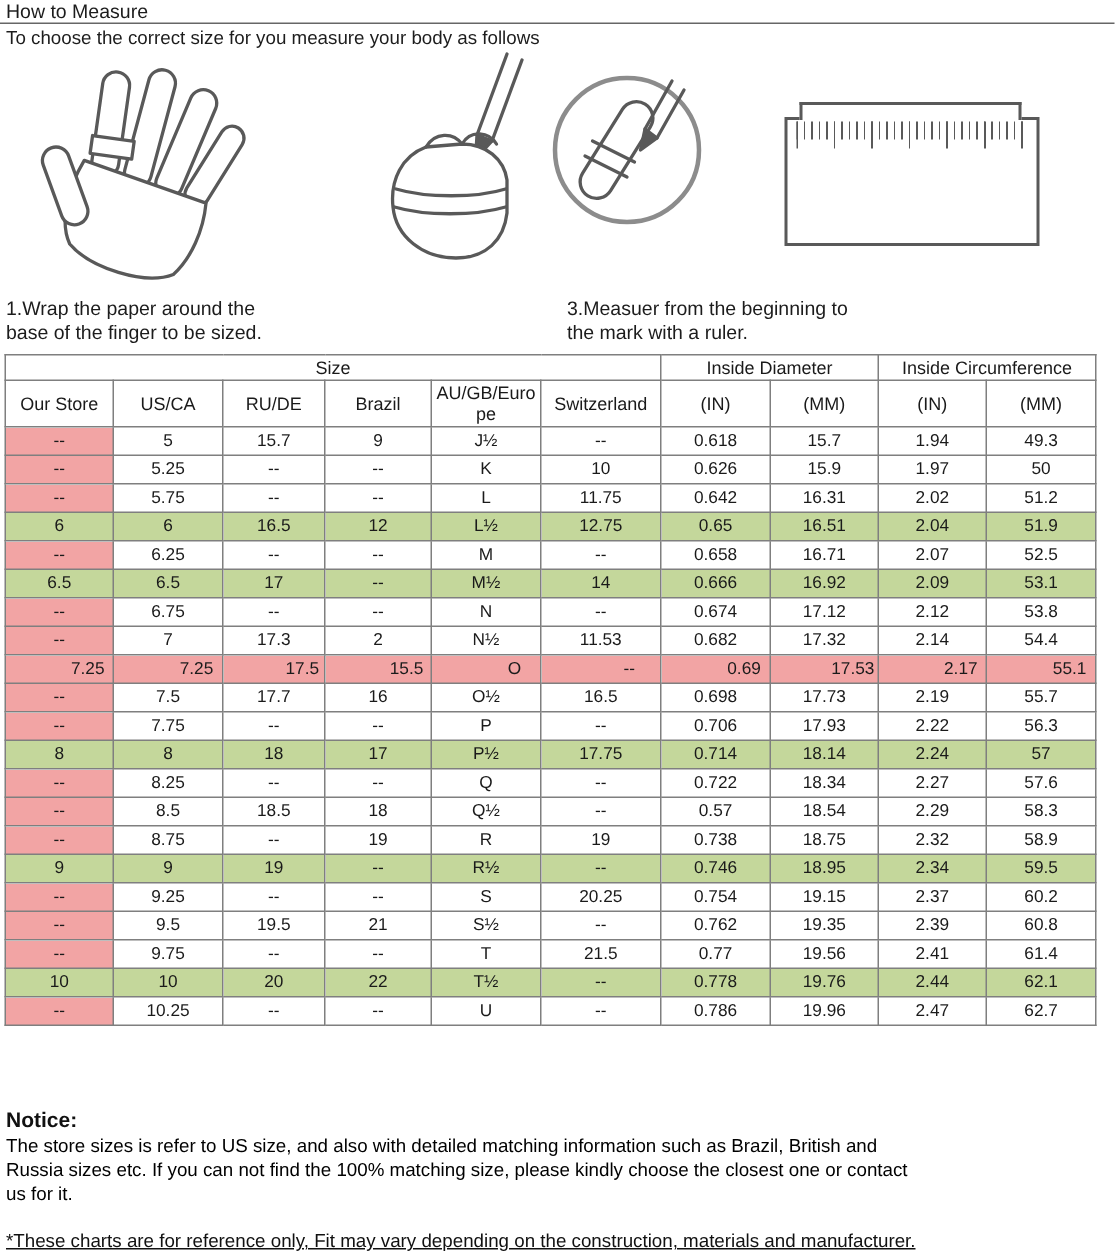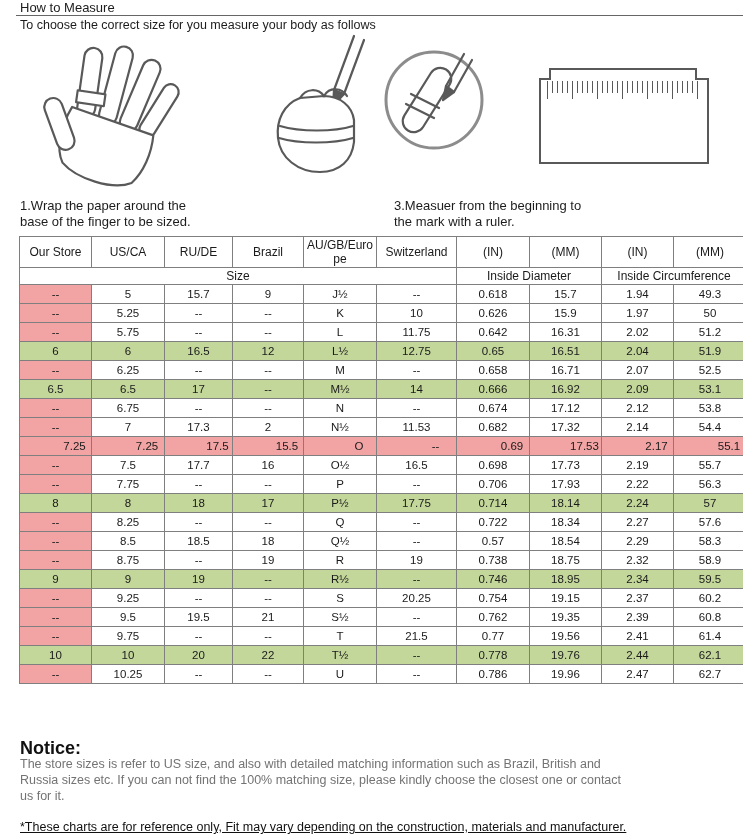--- a/index.html
+++ b/index.html
@@ -1,21 +1,21 @@
 <!DOCTYPE html>
 <html style="--green: #c4d79b; --pink: #f2a4a4;"><head>
 <meta charset="utf-8">
 <style>
   * { margin:0; padding:0; box-sizing:border-box; }
   html,body { background:#ffffff; }
   body {
     width:743px; height:839px; position:relative; overflow:hidden;
     font-family:"Liberation Sans", sans-serif; color:#222;
   }
-  .page { position:absolute; inset:0;margin-left:16px; }
+  .page { position:absolute; inset:0; }
 
   .title { position:absolute; left:4px; top:0px; font-size:13px; color:#1c1c1c; }
   .top-rule { position:absolute; left:0; top:15px; width:743px; border-top:1px solid #666; }
   .subtitle { position:absolute; left:4px; top:18px; font-size:12.5px; color:#1c1c1c; }
 
   .illus { position:absolute; }
 
   
   .ruler { position:absolute; left:523px; top:78px; width:170px; height:86px; border:2px solid #595959; background:#fff; }
   .ruler-lip { position:absolute; left:8px; top:-12px; width:148px; height:12px; border:2px solid #595959; border-bottom:none; background:#fff; }
@@ -37,22 +37,22 @@
     border:1px solid #7f7f7f; font-weight:normal; text-align:center;
     font-size:11.5px; color:#1a1a1a; padding:1px 2px; height:19px;
     overflow:hidden; background:#fff;
   }
   .size-chart thead th { font-size:12px; height:15px; }
   .size-chart th.wrap-cell { word-break:break-all; }
   tr.row-green td { background:var(--green,#c4d79b); }
   tr.row-pink  td { background:var(--pink,#f2a4a4);padding-left:40px; }
   td.store-cell   { background:var(--pink,#f2a4a4); }
 
-  .notice-heading { position:absolute; left:4px; top:738px; font-size:18px; font-weight:bold; color:#111; }
-  .notice-body { position:absolute; left:4px; top:757px; width:614px; font-size:12.5px; line-height:1.26; color:#737373; }
+  .notice-heading { position:absolute; left:4px; top:738px; font-size:14px; font-weight:bold; color:#111; }
+  .notice-body { position:absolute; left:4px; top:757px; width:614px; font-size:12.5px; line-height:1.26; color:#000000; }
   .footnote { position:absolute; left:4px; top:820px; font-size:12.5px; color:#111; text-decoration:underline; }
 </style>
 </head>
 <body>
 
 <div class="page">
 
   <div class="title">How to Measure</div>
   <div class="top-rule"></div>
   <div class="subtitle">To choose the correct size for you measure your body as follows</div>
@@ -113,37 +113,37 @@
         <col style="width:68px">
         <col style="width:71px">
       <col style="width:73px">
         <col style="width:80px">
         <col style="width:73px">
         <col style="width:72px">
       <col style="width:72px">
         <col style="width:73px">
     </colgroup>
     <thead>
+      <tr id="group-header-row">
+          <th colspan="6">Size</th>
+          <th colspan="2">Inside Diameter</th>
+          <th colspan="2">Inside Circumference</th>
+        </tr>
       <tr id="column-header-row">
           <th>Our Store</th>
           <th>US/CA</th>
           <th>RU/DE</th>
           <th>Brazil</th>
           <th class="wrap-cell">AU/GB/Europe</th>
           <th>Switzerland</th>
           <th>(IN)</th>
           <th>(MM)</th>
           <th>(IN)</th>
           <th>(MM)</th>
         </tr>
-      <tr id="group-header-row">
-          <th colspan="6">Size</th>
-          <th colspan="2">Inside Diameter</th>
-          <th colspan="2">Inside Circumference</th>
-        </tr>
     </thead>
     <tbody id="table-body">
         <tr>
           <td class="store-cell">--</td>
           <td>5</td>
           <td>15.7</td>
           <td>9</td>
           <td>J½</td>
           <td>--</td>
           <td>0.618</td>

